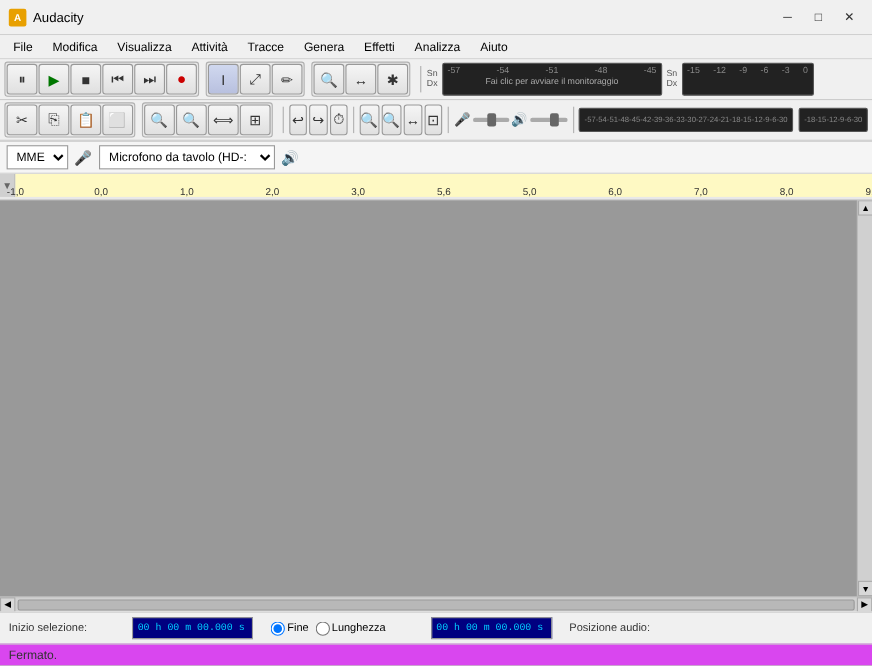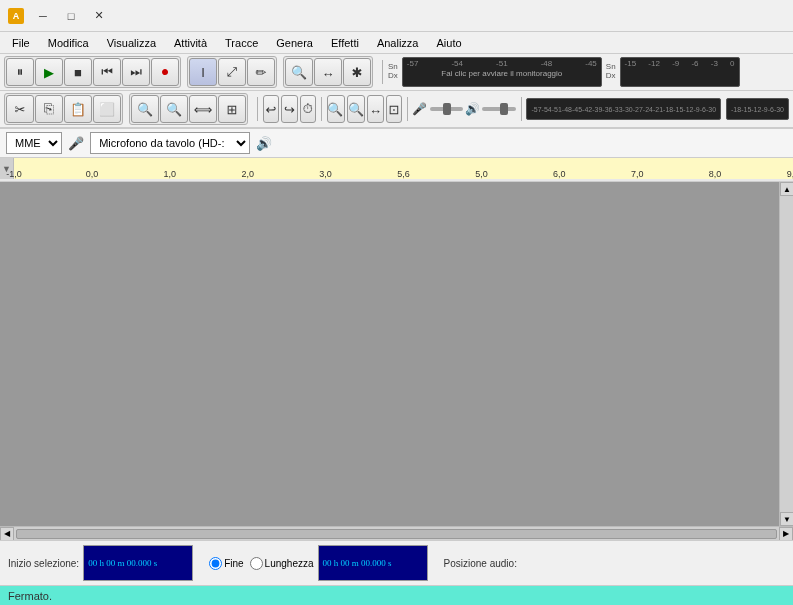--- a/index.html
+++ b/index.html
@@ -242,35 +242,36 @@
       padding: 1px 3px;
       font-size: 11px;
       height: 20px;
     }
     .time-display {
       border: 1px solid #999;
       background: #000080;
       color: #00ccff;
       padding: 1px 4px;
       font-size: 10px;
-      height: 36px;
+      height: 20px;
       display: flex; align-items: center;
       min-width: 100px;
-      font-family: Liberation Serif, serif;
+      font-family: Liberation Mono, monospace;
+      margin-left: 37px;
     }
     .radio-group {
       display: flex; align-items: center; gap: 6px;
     }
     .radio-label {
       display: flex; align-items: center; gap: 2px; font-size: 10px;
     }
 
     
     #status-bar {
-      background: #5eead4;
+      background: #d946ef;
       border-top: 1px solid #ccc;
       padding: 2px 8px;
       font-size: 11px;
       color: #333;
       height: 20px;
       display: flex; align-items: center;
     }
 
     
     .main-toolbar {
@@ -305,20 +306,21 @@
       transform: translateX(-50%);
     }
   </style>
 </head>
 <body>
 
 <div id="title-bar">
   <div class="app-icon">
     <span>A</span>
   </div>
+  <span class="title">Audacity</span>
   <div class="win-controls">
     <button class="win-btn">─</button>
     <button class="win-btn">□</button>
     <button class="win-btn close">✕</button>
   </div>
 </div>
 
 <div id="menu-bar">
     <span class="menu-item">File</span>
     <span class="menu-item">Modifica</span>

